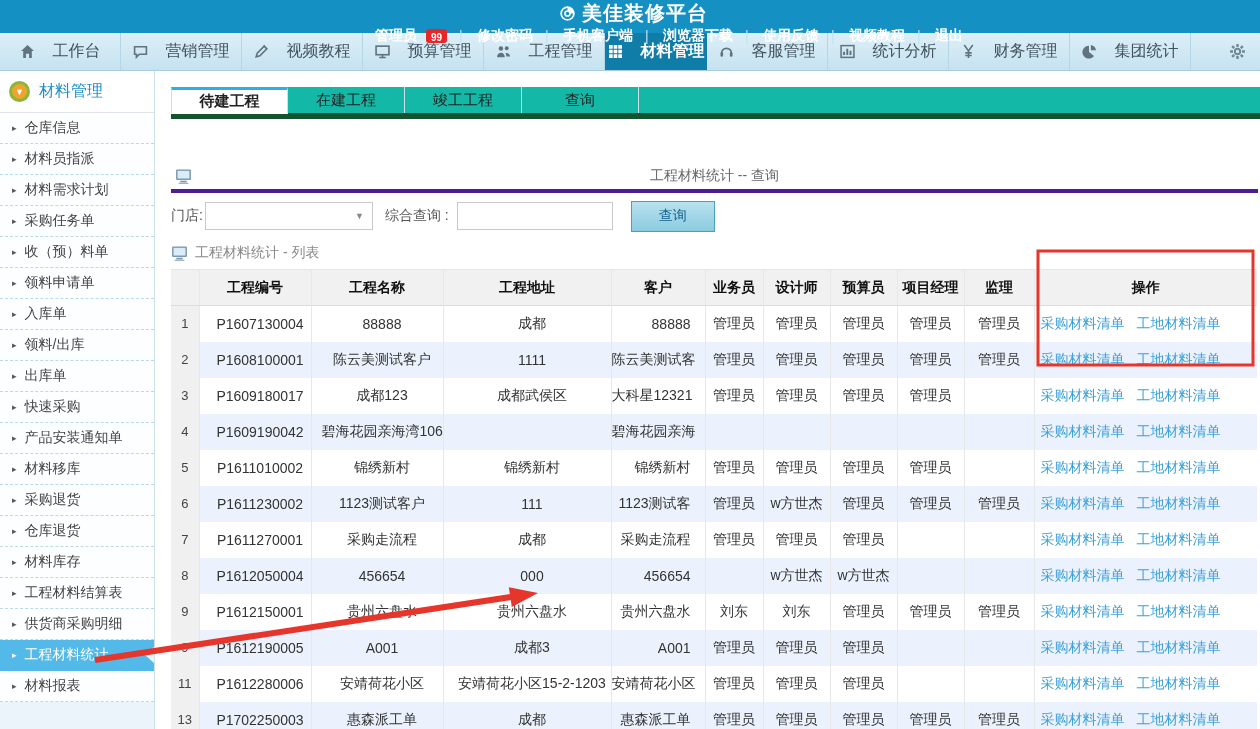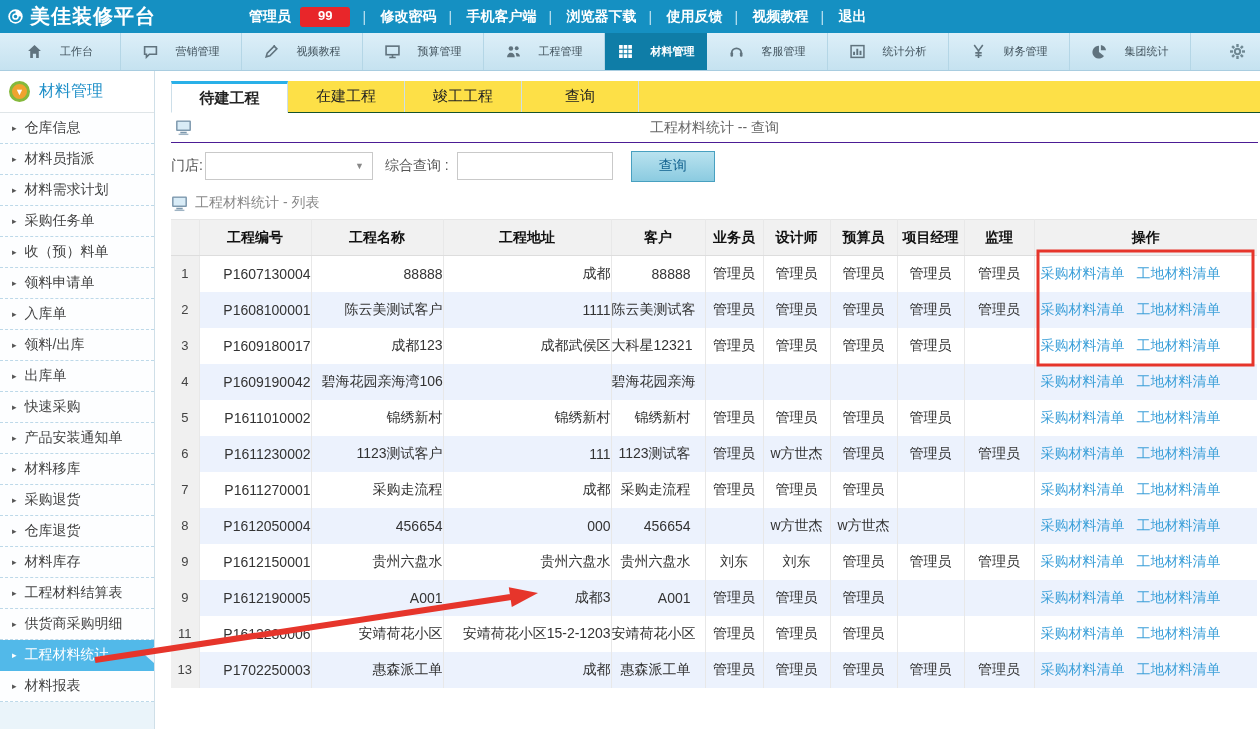--- a/index.html
+++ b/index.html
@@ -2,29 +2,29 @@
 <html><head>
 <meta charset="utf-8">
 <style>
   * { box-sizing: border-box; margin: 0; padding: 0; }
   html,body { background:#fff; }
   .page {
     position: relative; width: 1260px; height: 729px; overflow: hidden;
     background: #fff; font-family: "Liberation Sans", sans-serif;
   }
   
-  .topbar { height: 33px; background:#1590c2; display:flex; align-items:center; color:#fff; }
+  .topbar { height: 33px; background:#1590c2; display:flex; align-items:center; color:#fff;flex-direction:column; }
   .brand { display:flex; align-items:center; gap:7px; padding-left:8px; font-size:20px; font-weight:bold; letter-spacing:1px; cursor:default; }
   .topmenu { display:flex; align-items:center; list-style:none; margin-left:78px; font-size:14px; font-weight:bold; }
   .topmenu li { display:flex; align-items:center; padding:0 15px; cursor:pointer; position:relative; }
   .topmenu li + li::before { content:"|"; position:absolute; left:-3px; color:#bfe3f2; font-weight:normal; }
-  .badge { background:#e8262a; border-radius:3px; padding:0 18px; margin-left:9px; height:20px; line-height:18px; font-size:13px; }
+  .badge { background:#e8262a; border-radius:3px; padding:0 5px; margin-left:9px; height:14px; line-height:18px; font-size:10px; }
   
   .mainnav { height:38px; background:linear-gradient(#ddeff8,#c5e2f0); display:flex; align-items:stretch; border-bottom:1px solid #a9cde0; }
-  .nav-item { display:flex; align-items:center; justify-content:center; gap:18px; width:121px; font-size:11px; color:#41525c; border-right:1px solid #b4d6e6; cursor:pointer; }
+  .nav-item { display:flex; align-items:center; justify-content:center; gap:18px; width:121px; font-size:16px; color:#41525c; border-right:1px solid #b4d6e6; cursor:pointer; }
   .nav-item .icn { color:#60737e; }
   .nav-item.active { background:#0f7da7; color:#fff; border-right:none; width:102px; font-weight:bold; }
   .nav-item.active .icn { color:#fff; }
   .nav-gear { margin-left:auto; width:46px; display:flex; align-items:center; justify-content:center; cursor:pointer; color:#6f8893; }
   .icn svg { width:15px; height:15px; display:block; }
   .nav-gear .icn svg { width:17px; height:17px; }
   
   .body { display:flex; height:658px; }
   .sidebar { width:155px; border-right:1px solid #cfdfe8; background:#eaf4fa; display:flex; flex-direction:column; }
   .side-header { height:42px; display:flex; align-items:center; gap:9px; padding-left:9px; border-bottom:1px solid #dfe5e8; background:#fff; }
@@ -32,44 +32,44 @@
   .side-title { color:#1e8fc8; font-size:16px; }
   .side-list { list-style:none; background:#fdfeff; }
   .side-item { height:31px; display:flex; align-items:center; gap:8px; padding-left:12px; border-bottom:1px dashed #bdd9e9; font-size:14px; color:#444; cursor:pointer; position:relative; }
   .bullet { font-size:9px; color:#555; }
   .side-item.active { background:#52b9e9; color:#fff; border-bottom-color:#52b9e9; }
   .side-item.active .bullet { color:#fff; }
   .side-item.active::after { content:""; position:absolute; right:0; top:50%; margin-top:-8px;
     border-top:8px solid transparent; border-bottom:8px solid transparent; border-right:9px solid #eaf4fa; }
   
   .content { flex:1; padding-left:16px; background:#fff; }
-  .tabs { display:flex; margin-top:10px; height:32px; border-bottom:1px solid #14532d; background:#fde047; }
+  .tabs { display:flex; margin-top:16px; height:32px; border-bottom:6px solid #14532d; background:#14b8a6; }
   .tab { width:117px; display:flex; align-items:center; justify-content:center; font-size:15px; color:#222; border-right:1px solid #cddfe9; cursor:pointer; }
   .tab.active { background:#fff; border-top:3px solid #29b0e8; border-left:1px solid #cddfe9; margin-bottom:-1px; border-bottom:1px solid #fff; font-weight:bold; }
-  .panel-title { position:relative; height:30px; border-bottom:1px solid #4c1d95; display:flex; align-items:center; margin-right:2px; }
+  .panel-title { position:relative; height:30px; border-bottom:4px solid #4c1d95; display:flex; align-items:center; margin-right:2px;margin-top:44px; }
   .panel-title .icn { margin-left:4px; }
   .panel-title .icn svg { width:17px; height:17px; }
   .panel-title-text { position:absolute; left:0; right:0; text-align:center; color:#666; font-size:14px; }
   .query-form { display:flex; align-items:center; height:46px; font-size:14px; color:#555; }
   .f-label { margin-right:2px; white-space:nowrap; }
   .select { width:168px; height:28px; border:1px solid #c9c9c9; background:#fff; display:flex; align-items:center; justify-content:flex-end; padding-right:8px; cursor:pointer; margin-right:12px; }
   .caret { font-size:9px; color:#888; }
   .qinput { width:156px; height:28px; border:1px solid #c9c9c9; padding:0 6px; font-size:14px; margin-left:6px; }
   .btn-search { margin-left:18px; width:84px; height:31px; background:linear-gradient(#b9e2ef,#8bcbe0); border:1px solid #48a0c0; color:#11618e; font-size:14px; cursor:pointer; font-family:"Liberation Sans",sans-serif; }
   .list-title { display:flex; align-items:center; gap:7px; height:28px; color:#888; font-size:14px; }
   .list-title .icn svg { width:17px; height:17px; }
   
   table { border-collapse:collapse; table-layout:fixed; width:1086px; margin-top:2px; }
   th, td { border-right:1px solid #e8e8e8; height:36px; overflow:hidden; white-space:nowrap; }
   th:last-child, td:last-child { border-right:none; }
   th { background:#f1f1f1; font-size:14px; color:#111; font-weight:bold; text-align:center; border-bottom:1px solid #ddd; border-top:1px solid #e6e6e6; }
   td { font-size:14px; color:#333; }
   tbody tr:nth-child(even) { background:#ecf2fd; }
   td.c-num { background:#f0f0f0; text-align:center; font-size:13px; color:#444; }
-  td.c-left { text-align:right; padding-left:10px; }
+  td.c-left { text-align:center; padding-left:10px; }
   td.c-right { text-align:right; padding-right:14px; }
   td.c-center { text-align:center; }
   td.c-ops { text-align:left; }
   td.c-ops a { color:#3da0d9; text-decoration:none; margin:0 6px; cursor:pointer; }
   
   .overlay { position:absolute; inset:0; pointer-events:none; z-index:9; }
 </style>
 </head>
 <body>
 

